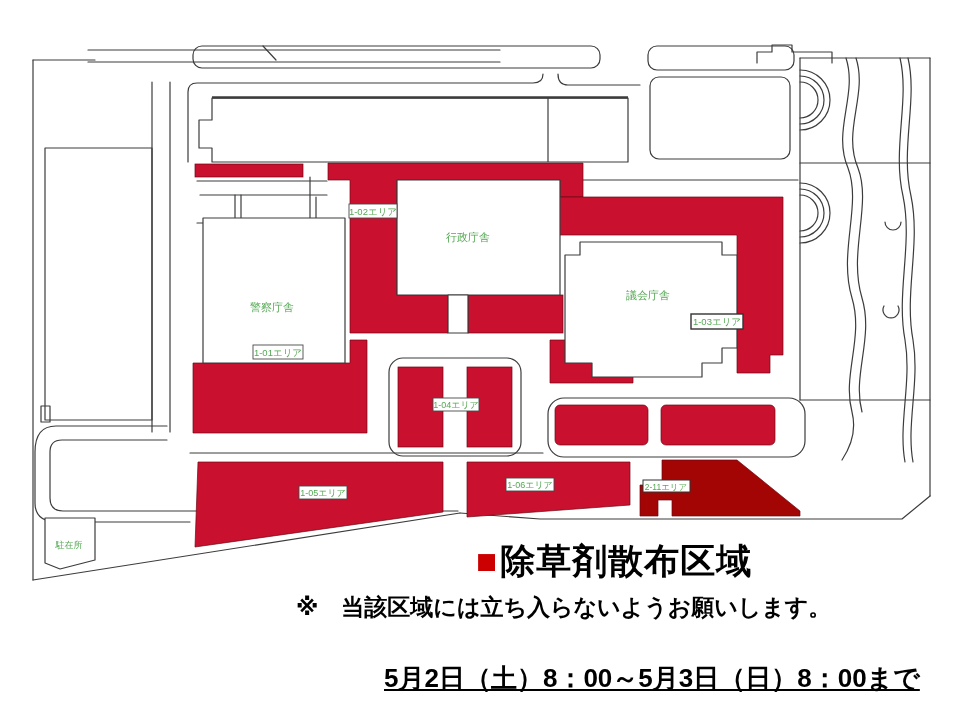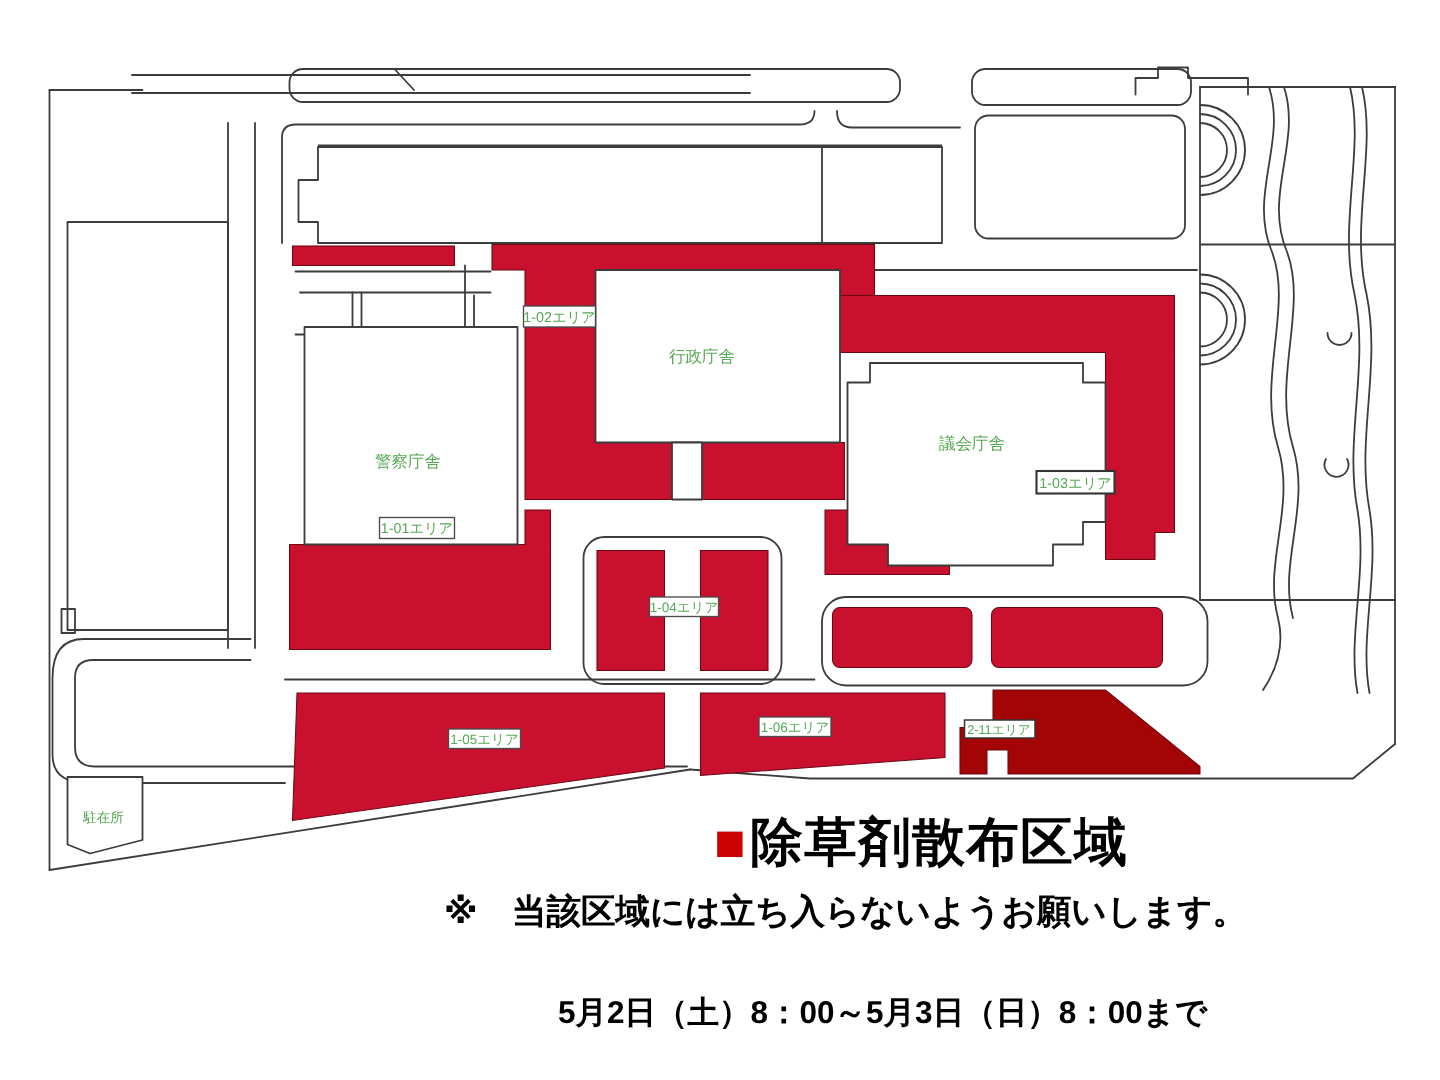--- a/index.html
+++ b/index.html
@@ -6,21 +6,21 @@
   #stage{position:relative;width:960px;height:720px;background:#fff;overflow:hidden;
          font-family:"Liberation Sans","DejaVu Sans",sans-serif;}
   #siteplan{position:absolute;left:0;top:0;}
   .maplabel{font-family:"Liberation Sans","DejaVu Sans",sans-serif;}
   .txt{position:absolute;color:#000;font-weight:700;white-space:nowrap;
        font-family:"Liberation Sans","DejaVu Sans",sans-serif;}
   .legend{left:476px;top:538px;font-size:35px;letter-spacing:1px;}
   .legend .sq{color:#cc0000;margin-right:2px;}
   .note1{left:296px;top:592px;font-size:23px;}
   .note2{left:344px;top:630px;font-size:23px;}
-  .note3{left:372px;top:661px;font-size:21px;}
+  .note3{left:384px;top:661px;font-size:26px;text-decoration:underline;}
 </style>
 </head>
 <body>
 
 <div id="stage">
   <svg id="siteplan" width="960" height="720" viewBox="0 0 960 720">
 
     <g stroke="#3c3c3c" stroke-width="1.2" fill="none" stroke-linejoin="round" stroke-linecap="round">
 
       <path d="M88,50 H500"></path>

